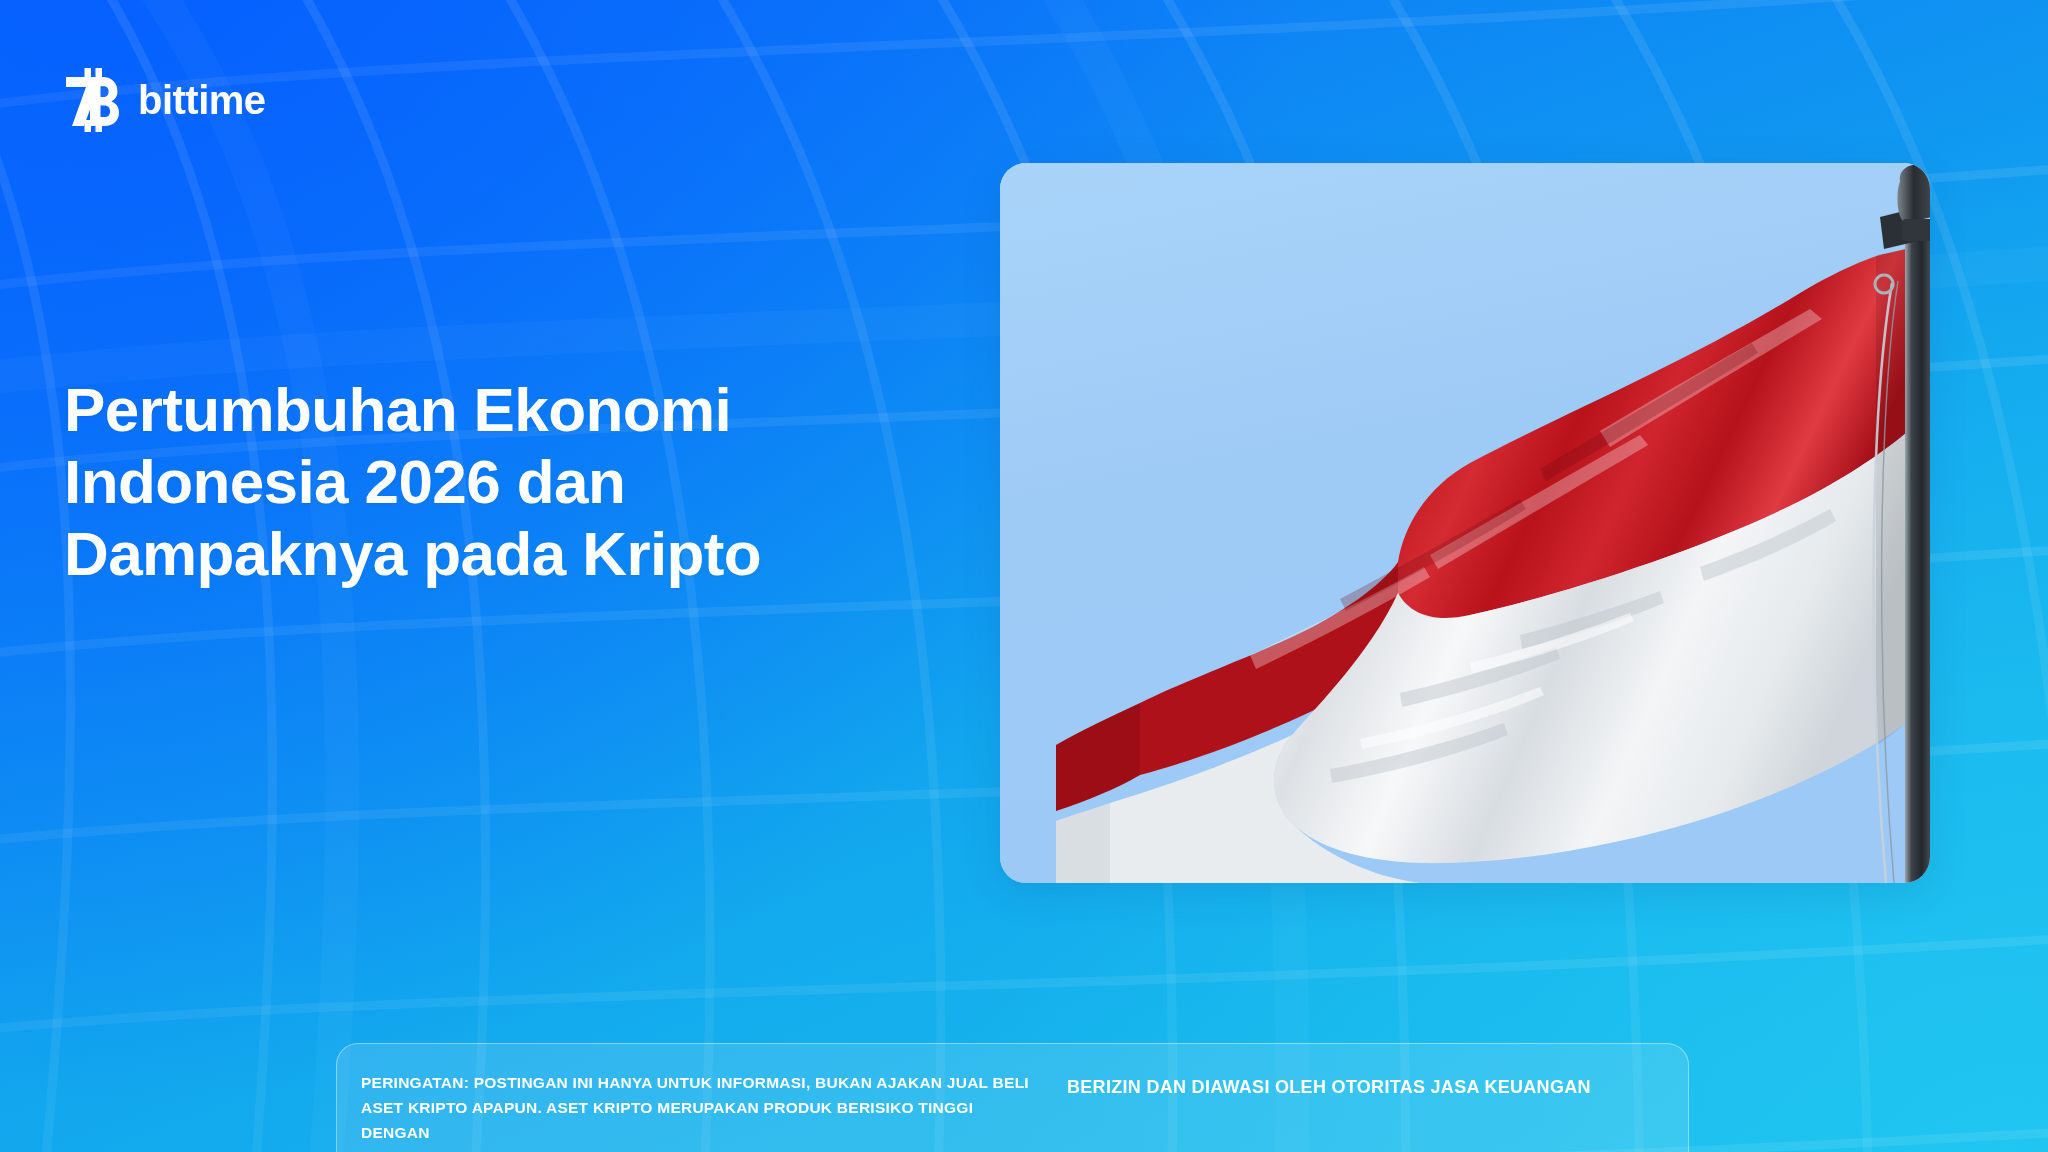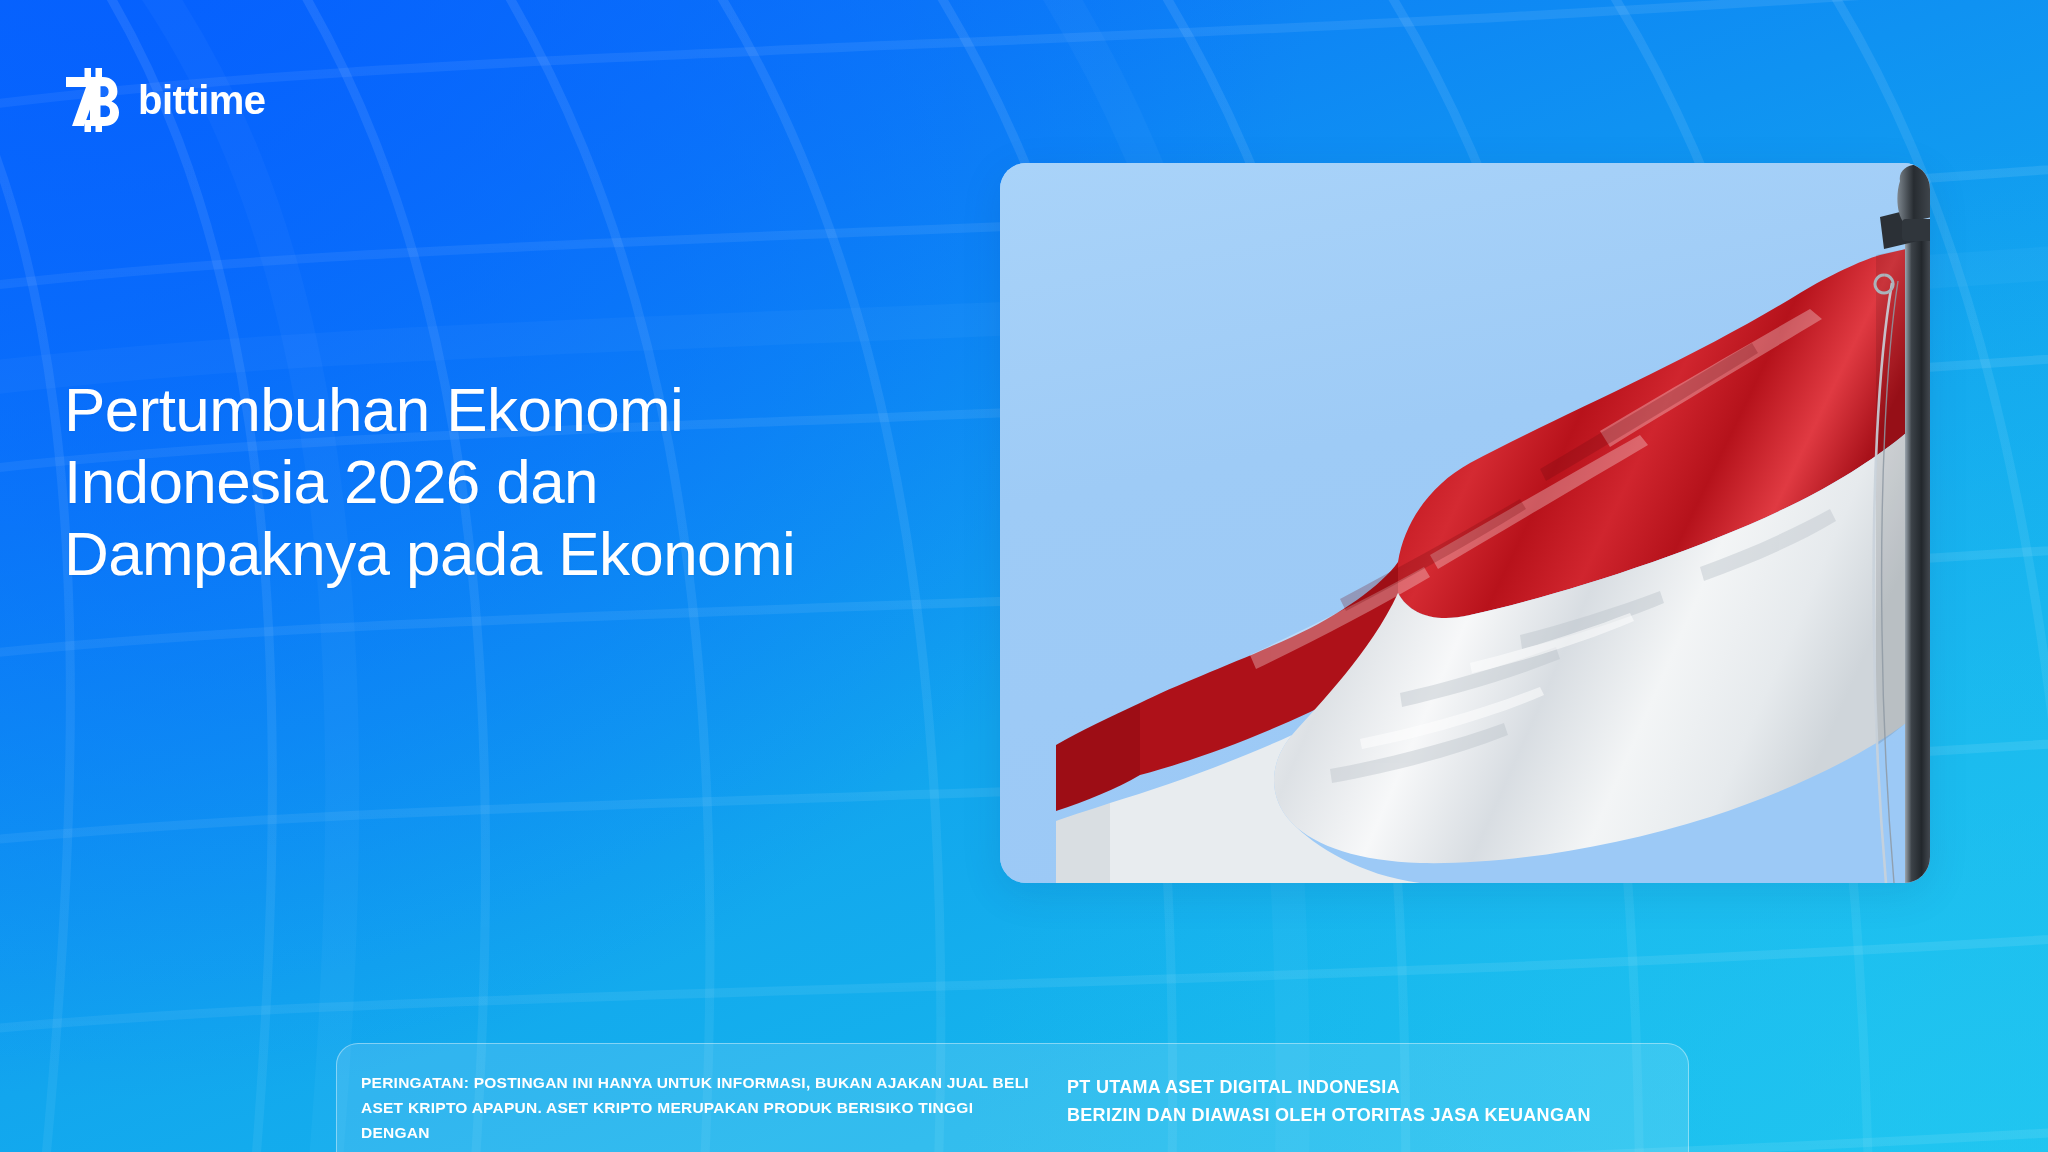--- a/index.html
+++ b/index.html
@@ -62,21 +62,21 @@
   }
 
   
   .headline {
     position:absolute;
     left:64px;
     top:374px;
     width:820px;
     color:#ffffff;
     font-size:62px;
-    font-weight:400;
+    font-weight:700;
     line-height:1.16;
     letter-spacing:-.6px;
     text-shadow:0 1px 2px rgba(0,60,140,.10);
   }
   .headline .hl-line { display:block; white-space:nowrap; }
 
   
   .photo-card {
     position:absolute;
     left:1000px; top:163px;
@@ -188,21 +188,21 @@
                C 44.6 26.9 42.9 29 39.3 29 L 36.5 29 Z
                M 36.5 37.6 L 40.3 37.6 C 44.2 37.6 46 39.8 46 43.4
                C 46 47 44.1 49 40.3 49 L 36.5 49 Z" fill="#ffffff"></path>
     </svg>
     <span class="logo-word">bittime</span>
   </div>
 
   <h1 class="headline">
     <span class="hl-line">Pertumbuhan Ekonomi</span>
     <span class="hl-line">Indonesia 2026 dan</span>
-    <span class="hl-line">Dampaknya pada Ekonomi</span>
+    <span class="hl-line">Dampaknya pada Kripto</span>
   </h1>
 
   <div class="photo-card">
     <svg viewBox="0 0 930 720" preserveAspectRatio="xMidYMid slice" aria-hidden="true">
       <defs>
         <linearGradient id="sky" x1="0" y1="0" x2="0.25" y2="1">
           <stop offset="0%" stop-color="#a9d3f9"></stop>
           <stop offset="45%" stop-color="#9ecbf6"></stop>
           <stop offset="100%" stop-color="#9cc9f6"></stop>
         </linearGradient>
@@ -329,18 +329,17 @@
     </svg>
   </div>
 
   <div class="disclaimer">
     <div class="disc-left">
       <span>PERINGATAN: POSTINGAN INI HANYA UNTUK INFORMASI, BUKAN AJAKAN JUAL BELI</span>
       <span>ASET KRIPTO APAPUN. ASET KRIPTO MERUPAKAN PRODUK BERISIKO TINGGI DENGAN</span>
       <span>FLUKTUASI HARGA. PELAJARI RISIKO ASET KRIPTO SEBELUM MELAKUKAN TRANSAKSI.</span>
     </div>
     <div class="disc-right">
-      <span>PT UTAMA ASET DIGITAL INDONESIA</span>
       <span>BERIZIN DAN DIAWASI OLEH OTORITAS JASA KEUANGAN</span>
     </div>
   </div>
 
 </div>
 
 </body></html>

